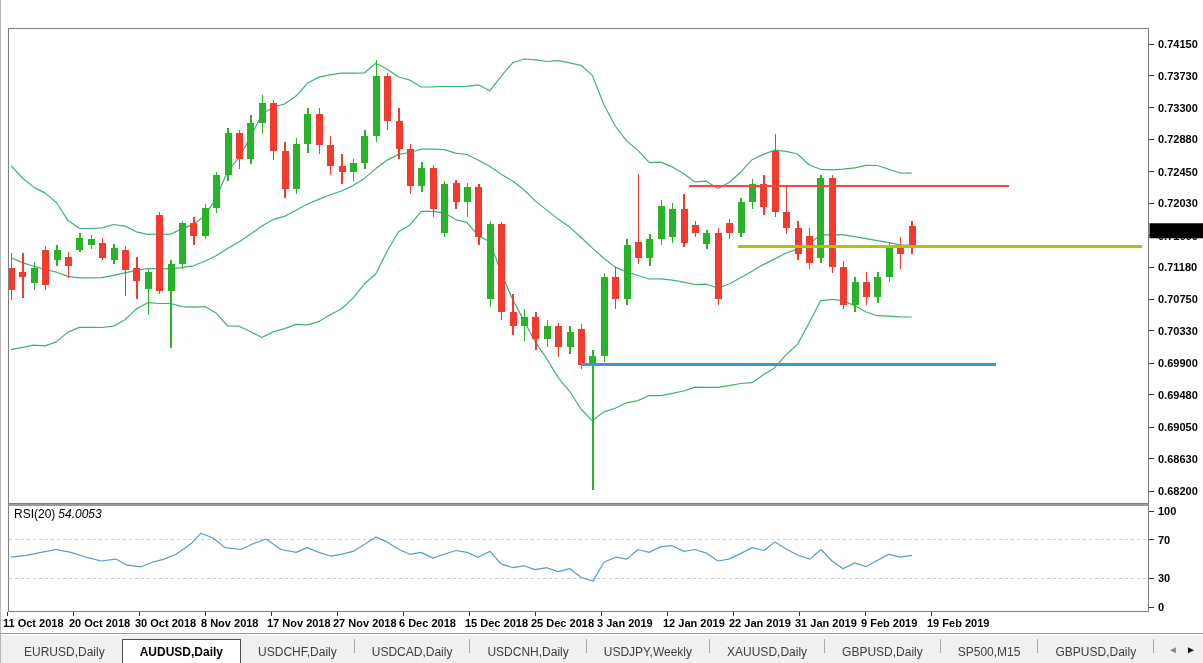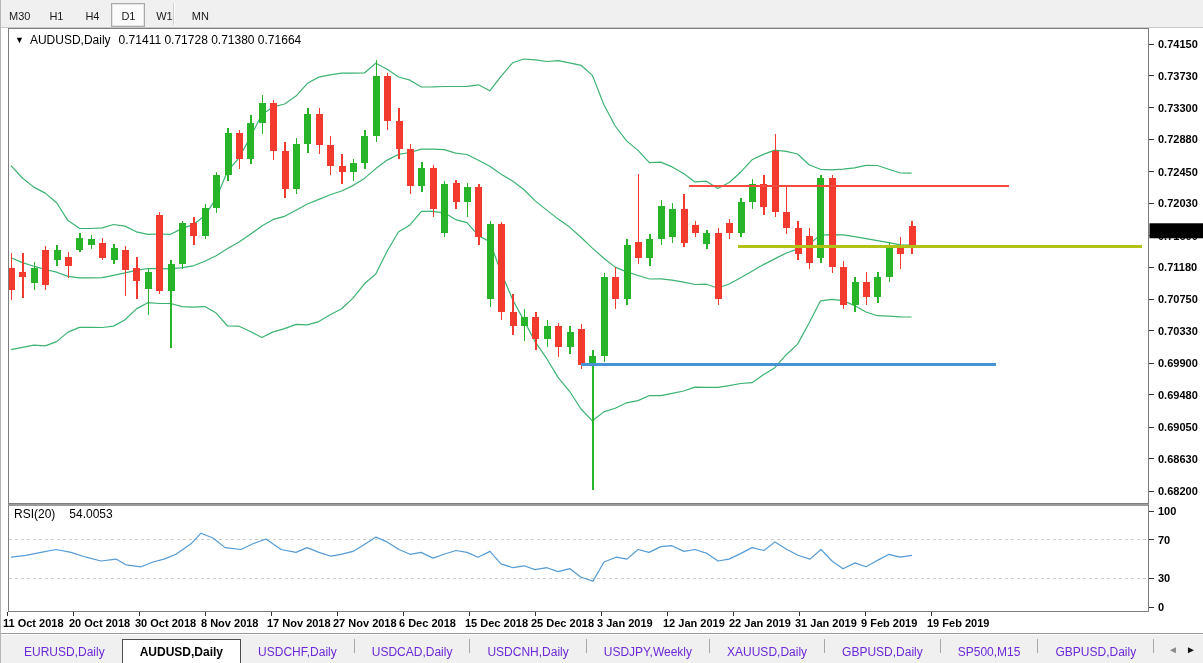--- a/index.html
+++ b/index.html
@@ -17,60 +17,53 @@
   
   #main-pane{position:absolute;left:7px;top:28px;width:1141px;height:476px;background:#fff;
              border:1px solid #7e7e7e;box-sizing:border-box;}
   #rsi-pane{position:absolute;left:7px;top:504px;width:1141px;height:108px;background:#fff;
             border:1px solid #7e7e7e;border-top:2px solid #9a9a9a;box-sizing:border-box;}
   #window{border-left:1px solid #b5b5b5;}
   #chart-title{position:absolute;left:14px;top:33px;font-size:12px;color:#000;z-index:6;white-space:nowrap;}
   #chart-title .tri{font-size:9px;margin-right:6px;position:relative;top:-1px;}
   #chart-title .sym{margin-right:8px;}
   #rsi-title{position:absolute;left:13px;top:507px;font-size:12px;color:#000;z-index:6;white-space:nowrap;}
-  #rsi-title .val{margin-left:14px;}
+  #rsi-title .val{margin-left:3px;font-style:italic;}
   svg#chart-svg{position:absolute;left:0;top:0;z-index:5;pointer-events:none;}
   svg text{font-family:"Liberation Sans",sans-serif;}
   .axis-label{font-size:11px;font-weight:bold;fill:#000;}
   .date-label{font-size:11px;font-weight:bold;fill:#000;}
   
   #time-axis{position:absolute;left:0;top:612px;width:1203px;height:22px;background:#fff;
              border-bottom:1px solid #9a9a9a;box-sizing:border-box;}
   
   #tabbar{position:absolute;left:0;top:634px;width:1203px;height:29px;background:#f0f0f0;
           border-top:1px solid #ffffff;box-sizing:border-box;overflow:hidden;}
   #tabstrip{position:absolute;left:6px;top:3px;height:26px;white-space:nowrap;}
-  .tab{display:inline-block;height:22px;line-height:22px;padding:0 17px;font-size:12px;color:#6d28d9;
+  .tab{display:inline-block;height:22px;line-height:22px;padding:0 17px;font-size:12px;color:#404040;
        vertical-align:top;margin-top:3px;cursor:default;}
   .tab.active{background:#ffffff;color:#000;font-weight:bold;border:1px solid #4d4d4d;border-bottom:none;
               height:24px;margin-top:1px;line-height:24px;}
   .tab-sep{display:inline-block;width:1px;height:14px;background:#a8a8a8;vertical-align:middle;margin:0 0 3px 0;}
   #tab-arrows{position:absolute;right:0;top:0;height:29px;width:46px;background:#f0f0f0;z-index:8;
               display:flex;align-items:center;justify-content:flex-end;padding-right:4px;box-sizing:border-box;}
   .arrow-btn{width:18px;height:18px;border:none;background:transparent;font-size:10px;line-height:18px;
              text-align:center;padding:0;cursor:default;}
   .arrow-left{color:#8a8a8a;}
   .arrow-right{color:#111;}
 </style>
 </head>
 <body>
 
 <div id="window">
 
-  <div id="toolbar">
-    
-    <button class="tf-btn">M30</button><button class="tf-btn">H1</button><button class="tf-btn">H4</button><button class="tf-btn active">D1</button><button class="tf-btn">W1</button><button class="tf-btn">MN</button><div id="tf-sep"></div>
-  </div>
 
   <div id="main-pane"></div>
   <div id="rsi-pane"></div>
 
-  <div id="chart-title">
-    <span class="tri">▼</span><span class="sym">AUDUSD,Daily</span><span>0.71411 0.71728 0.71380 0.71664</span>
-  </div>
 
   <div id="rsi-title">
     <span>RSI(20)</span><span class="val">54.0053</span>
   </div>
 
   <svg id="chart-svg" width="1203" height="663" viewBox="0 0 1203 663">
       <defs>
         <clipPath id="mainClip">
           <rect x="8" y="29" width="1139" height="474"></rect>
         </clipPath>

